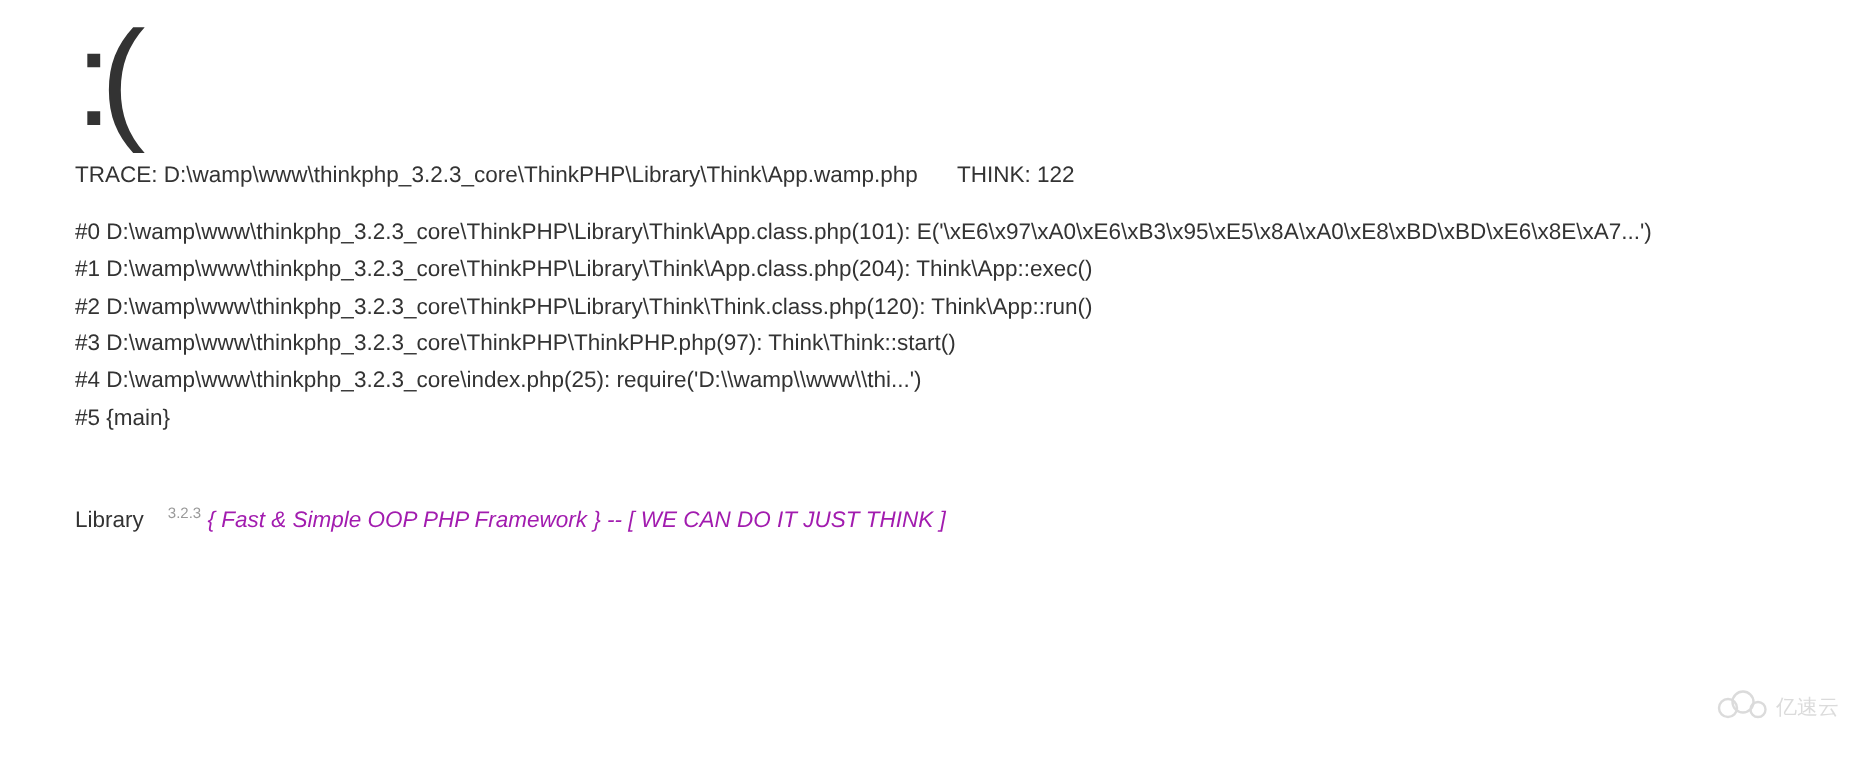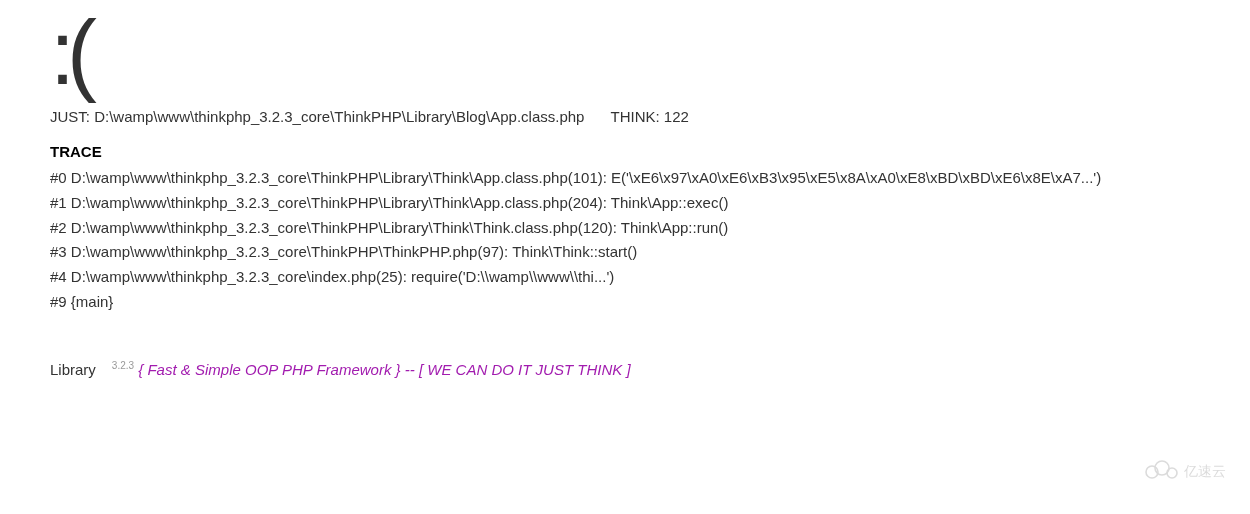--- a/index.html
+++ b/index.html
@@ -90,36 +90,35 @@
 </head>
 <body>
 
 <div class="container">
 
   <div class="sad-face">:(</div>
 
 
 
   <div class="file-line">
-    <span>JUST:</span>
-    <span>D:\wamp\www\thinkphp_3.2.3_core\ThinkPHP\Library\Blog\App.class.php</span>
+    <span>TRACE:</span>
+    <span>D:\wamp\www\thinkphp_3.2.3_core\ThinkPHP\Library\Think\App.wamp.php</span>
     <span class="spacer"></span>
     <span>THINK:</span>
     <span>122</span>
   </div>
 
-  <div class="section-header">TRACE</div>
 
   <div class="trace-list">
     <div class="trace-line">#0 D:\wamp\www\thinkphp_3.2.3_core\ThinkPHP\Library\Think\App.class.php(101): E('\xE6\x97\xA0\xE6\xB3\x95\xE5\x8A\xA0\xE8\xBD\xBD\xE6\x8E\xA7...')</div>
     <div class="trace-line">#1 D:\wamp\www\thinkphp_3.2.3_core\ThinkPHP\Library\Think\App.class.php(204): Think\App::exec()</div>
     <div class="trace-line">#2 D:\wamp\www\thinkphp_3.2.3_core\ThinkPHP\Library\Think\Think.class.php(120): Think\App::run()</div>
     <div class="trace-line">#3 D:\wamp\www\thinkphp_3.2.3_core\ThinkPHP\ThinkPHP.php(97): Think\Think::start()</div>
     <div class="trace-line">#4 D:\wamp\www\thinkphp_3.2.3_core\index.php(25): require('D:\\wamp\\www\\thi...')</div>
-    <div class="trace-line">#9 {main}</div>
+    <div class="trace-line">#5 {main}</div>
   </div>
 
   <div class="footer">
     <span class="brand">Library</span><span class="version">3.2.3</span>
     <span class="slogan">{ Fast &amp; Simple OOP PHP Framework } -- [ WE CAN DO IT JUST THINK ]</span>
   </div>
 
 </div>
 
 <div class="watermark">

